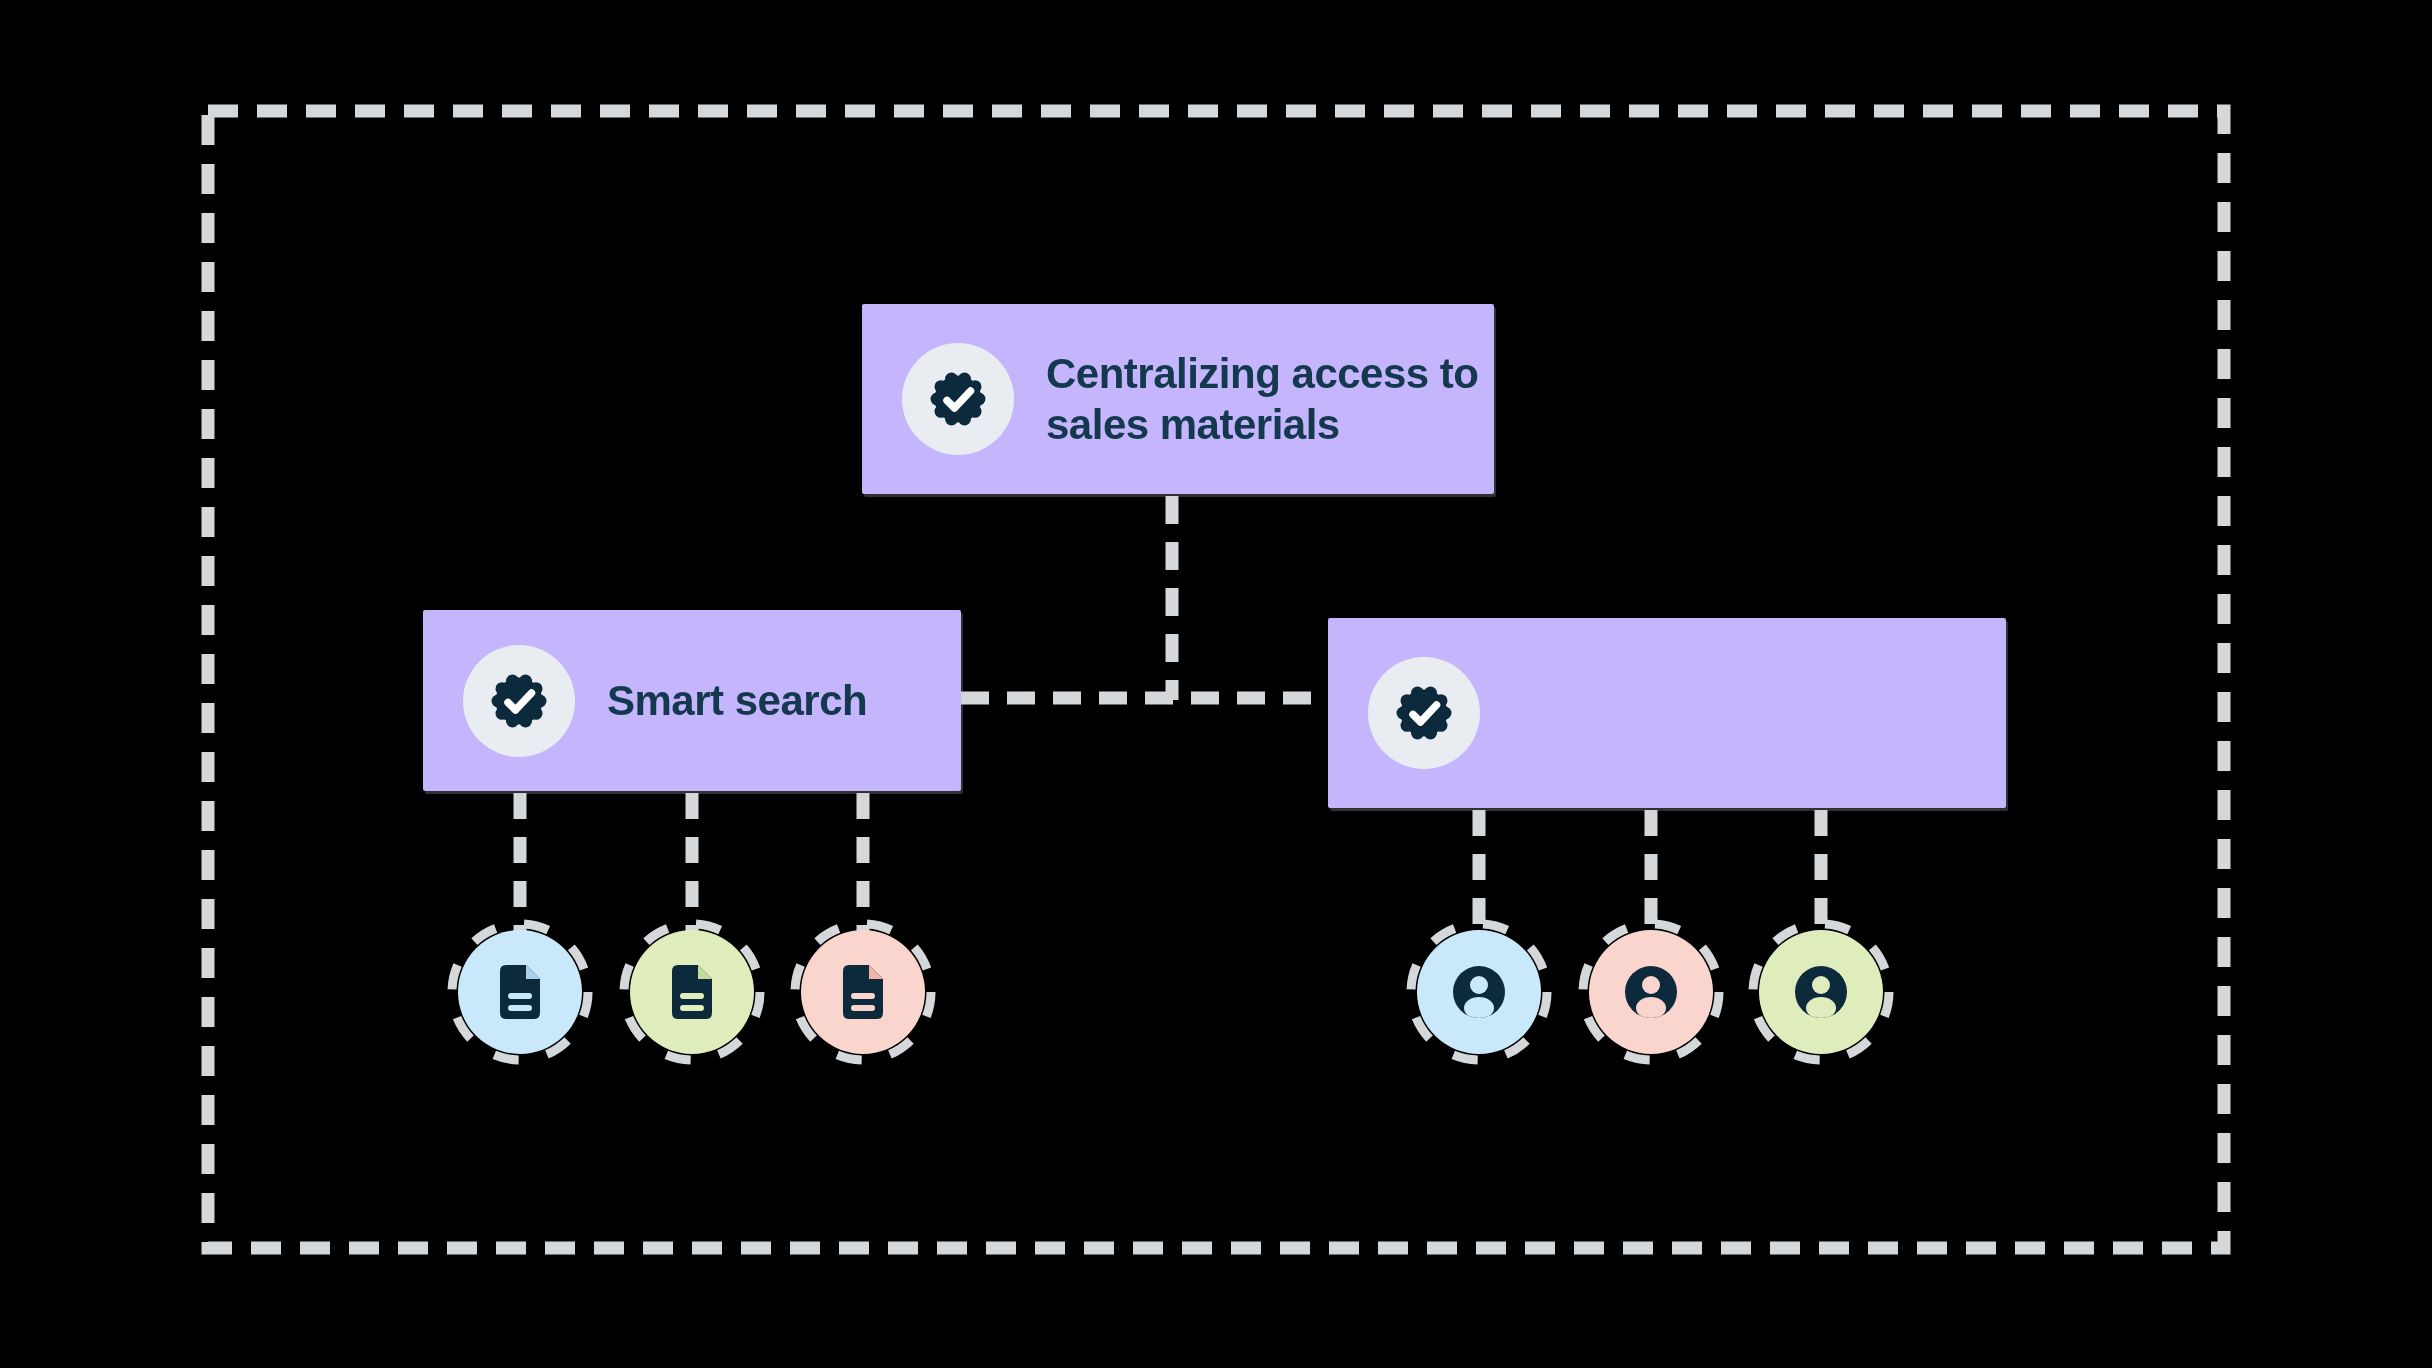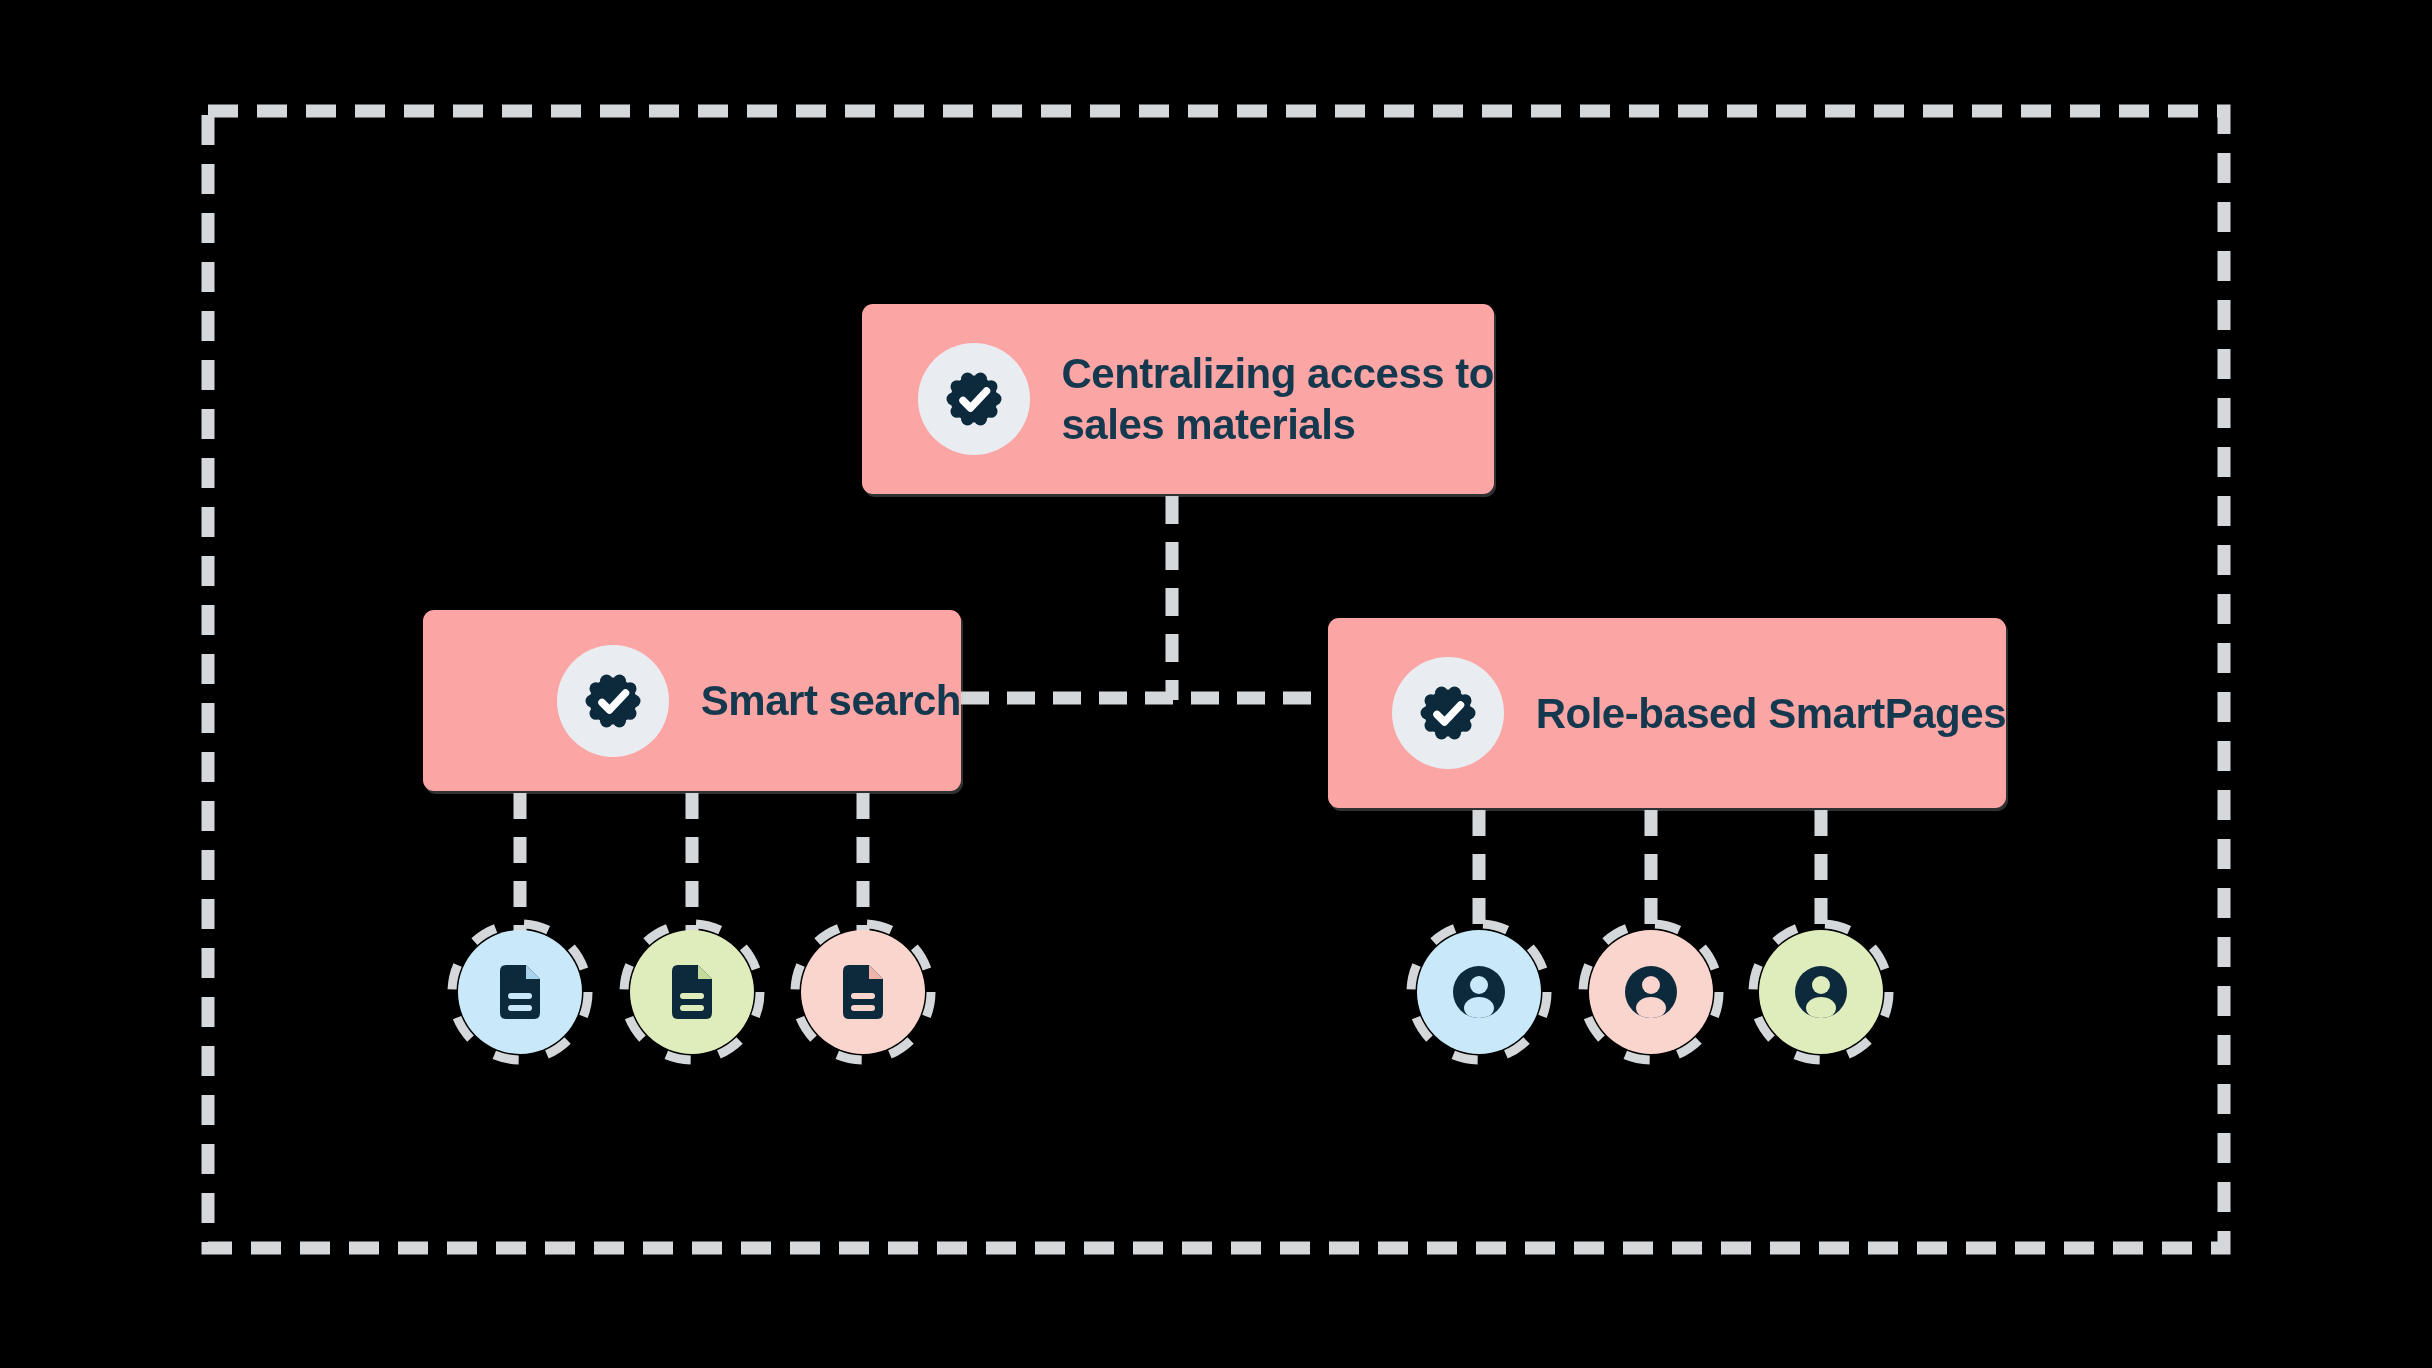--- a/index.html
+++ b/index.html
@@ -6,29 +6,28 @@
   body {
     width: 2432px; height: 1368px;
     font-family: "Liberation Sans", "DejaVu Sans", sans-serif;
     overflow: hidden;
   }
   .stage { position: relative; width: 2432px; height: 1368px; background: #000; }
   .connector-layer { position: absolute; left: 0; top: 0; }
 
   .card {
     position: absolute;
-    background: #fca5a5;
-    border-radius: 11px;
+    background: #c4b5fd;
+    border-radius: 2px;
     display: flex;
     align-items: center;
     gap: 32px;
     padding-left: 40px;
     box-sizing: border-box;
     box-shadow: 2px 3px 0 rgba(190,195,200,0.25);
-    justify-content: flex-end;
   }
   .card-root  { left: 862px;  top: 304px; width: 632px; height: 190px; }
   .card-left  { left: 423px;  top: 610px; width: 538px; height: 181px; gap: 32px; }
   .card-right { left: 1328px; top: 618px; width: 678px; height: 190px; }
 
   .badge { width: 112px; height: 112px; flex: 0 0 auto; }
 
   .card-label {
     color: #14384e;
     font-size: 42px;
@@ -115,21 +114,20 @@
           <circle cx="-6.5" cy="20" r="6.5"></circle>
         <circle cx="-17" cy="12.3" r="6.5"></circle>
           <circle cx="-21" cy="0" r="6.5"></circle>
         <circle cx="-17" cy="-12.3" r="6.5"></circle>
           <circle cx="-6.5" cy="-20" r="6.5"></circle>
         <circle cx="6.5" cy="-20" r="6.5"></circle>
           <circle cx="17" cy="-12.3" r="6.5"></circle>
       </g>
       <path d="M -11 1.5 L -3.5 9 L 12.5 -8" fill="none" stroke-width="7.5" stroke-linecap="round" stroke-linejoin="round" stroke="#ffffff"></path>
     </svg>
-    <div class="card-label">Role-based SmartPages</div>
   </div>
 
   <div class="node" style="left:445px; top:917px;">
     <svg width="150" height="150" viewBox="-75 -75 150 150">
       <circle r="68" fill="none" stroke-width="9" stroke-dasharray="25 29" stroke="#d5d8da"></circle>
       <circle r="62" fill="#c9e9fb"></circle>
       <path d="M -14 -27 L 6 -27 L 20 -13 L 20 21 Q 20 27 14 27 L -14 27 Q -20 27 -20 21 L -20 -21 Q -20 -27 -14 -27 Z" fill="#0d2a3c"></path>
       <path d="M 6 -27 L 6 -13 L 20 -13 Z" fill="#a9d3eb"></path>
       <rect x="-12" y="1" width="24" height="6" rx="3" fill="#c9e9fb"></rect>
       <rect x="-12" y="13" width="24" height="6" rx="3" fill="#c9e9fb"></rect>

